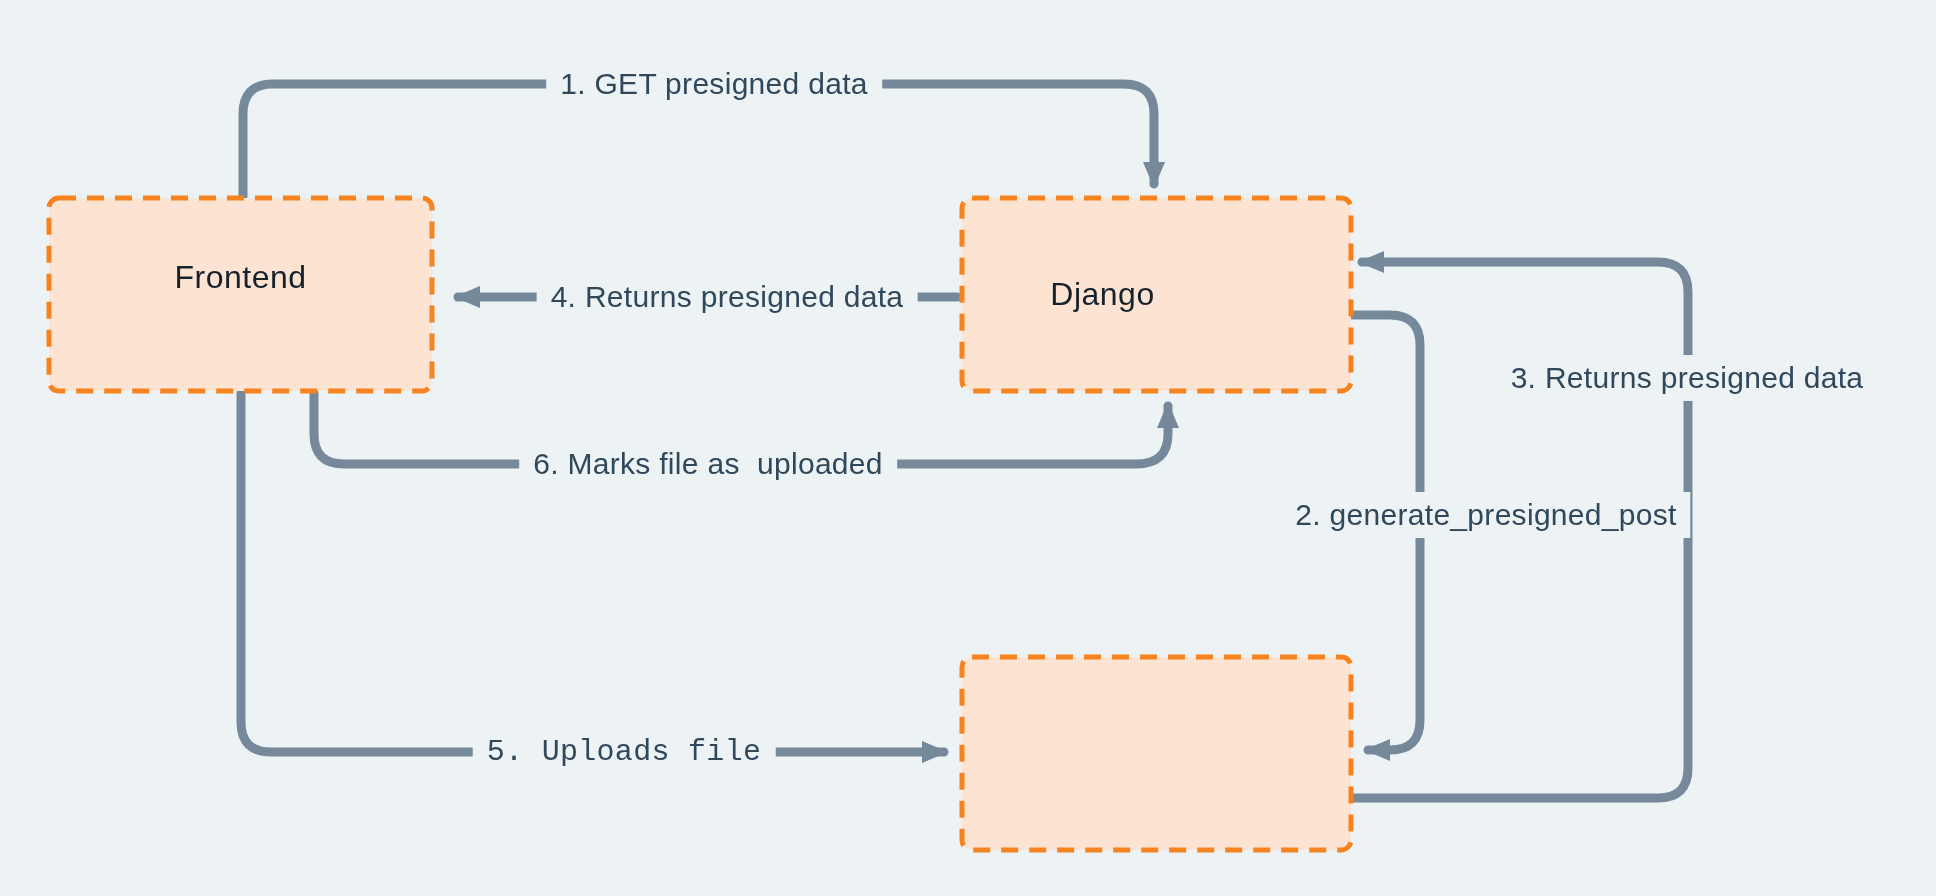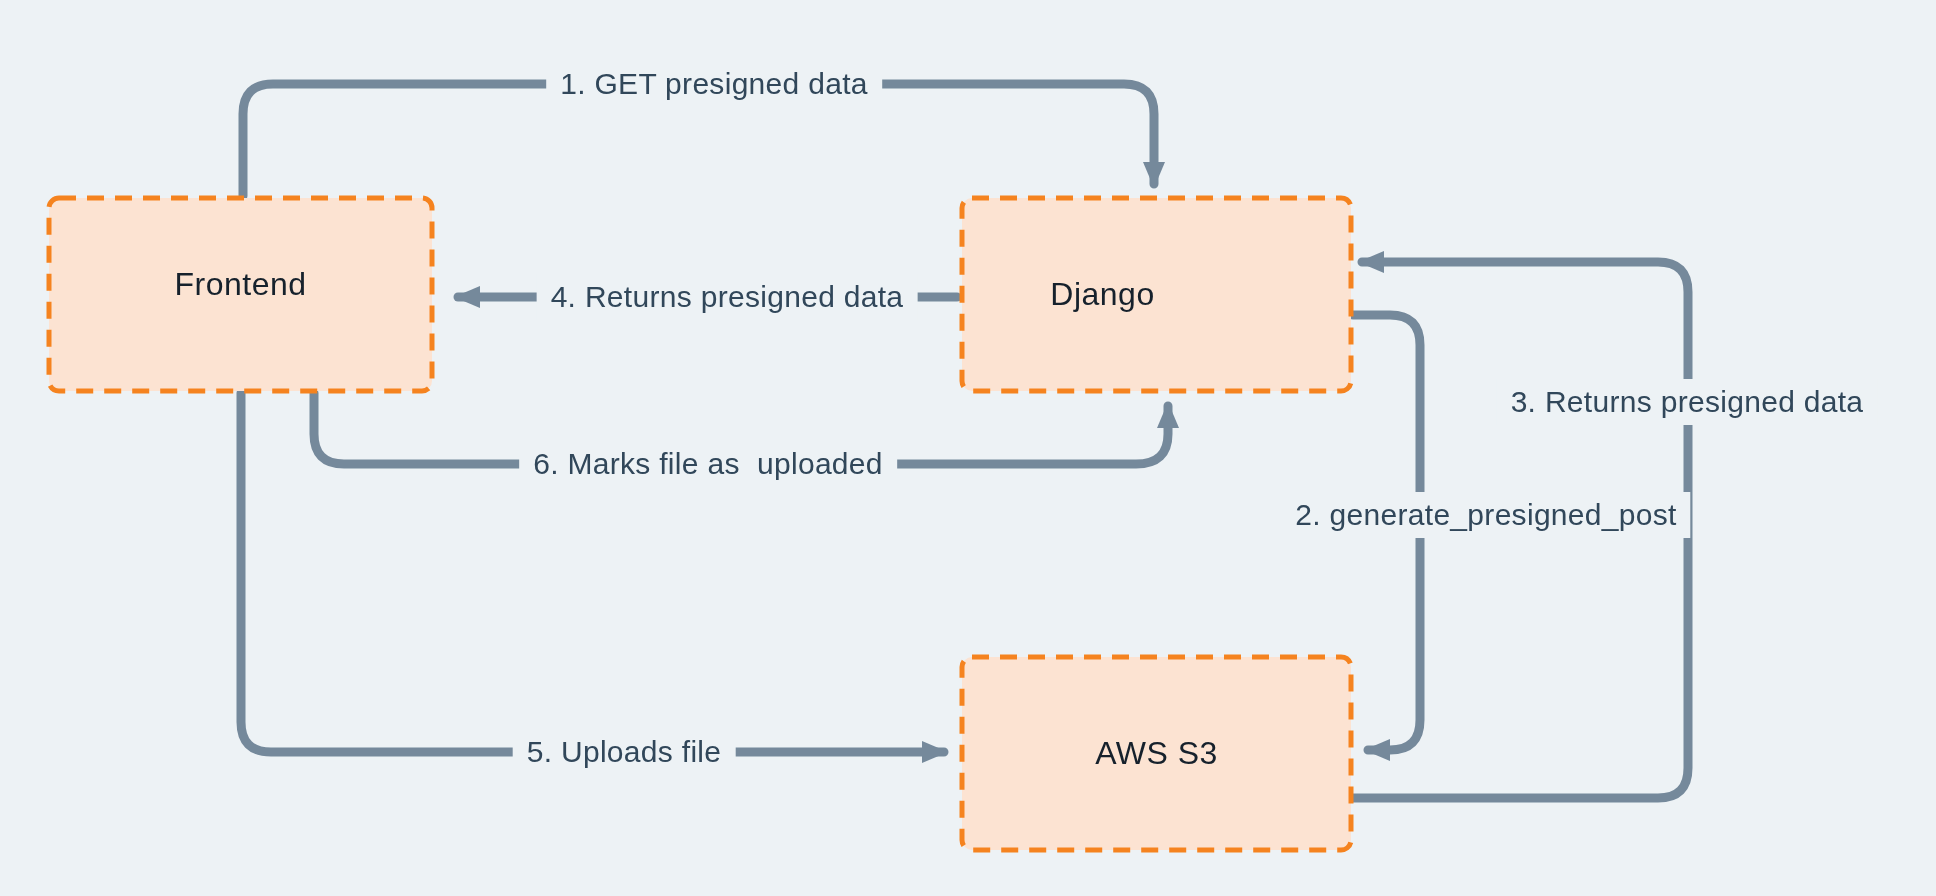--- a/index.html
+++ b/index.html
@@ -46,23 +46,22 @@
 
     <path class="edge" d="M 1353 315 L 1390 315 Q 1420 315 1420 345 L 1420 720 Q 1420 750 1390 750 L 1368 750" marker-end="url(#arrowhead)"></path>
 
     <path class="edge" d="M 1353 798 L 1658 798 Q 1688 798 1688 768 L 1688 292 Q 1688 262 1658 262 L 1362 262" marker-end="url(#arrowhead)"></path>
 
     <rect class="node-box" x="49" y="198" width="383" height="193" rx="10"></rect>
     <rect class="node-box" x="962" y="198" width="389" height="193" rx="10"></rect>
     <rect class="node-box" x="962" y="657" width="389" height="193" rx="10"></rect>
   </svg>
 
-  <div class="node-label" style="left:49px;top:188px;width:383px;height:193px;">Frontend</div>
+  <div class="node-label" style="left:49px;top:181px;width:383px;height:193px;">Frontend</div>
   <div class="node-label" style="left:908px;top:198px;width:389px;height:193px;">Django</div>
-  <div class="node-label" style="left:962px;top:657px;width:389px;height:193px;">AWS S3</div>
 
   <div class="edge-label" style="left:714px;top:84px;text-align:center;">1. GET presigned data</div>
   <div class="edge-label" style="left:1486px;top:515px;">2. generate_presigned_post</div>
-  <div class="edge-label" style="left:1687px;top:378px;margin-top:24px;">3. Returns presigned data</div>
+  <div class="edge-label" style="left:1687px;top:378px;">3. Returns presigned data</div>
   <div class="edge-label" style="left:727px;top:297px;">4. Returns presigned data</div>
-  <div class="edge-label" style="left:624px;top:752px;">5. Uploads file</div>
+  <div class="edge-label" style="left:624px;top:752px;font-family:Liberation Mono, monospace;">5. Uploads file</div>
   <div class="edge-label" style="left:708px;top:464px;">6. Marks file as  uploaded</div>
 </div>
 
 </body></html>

